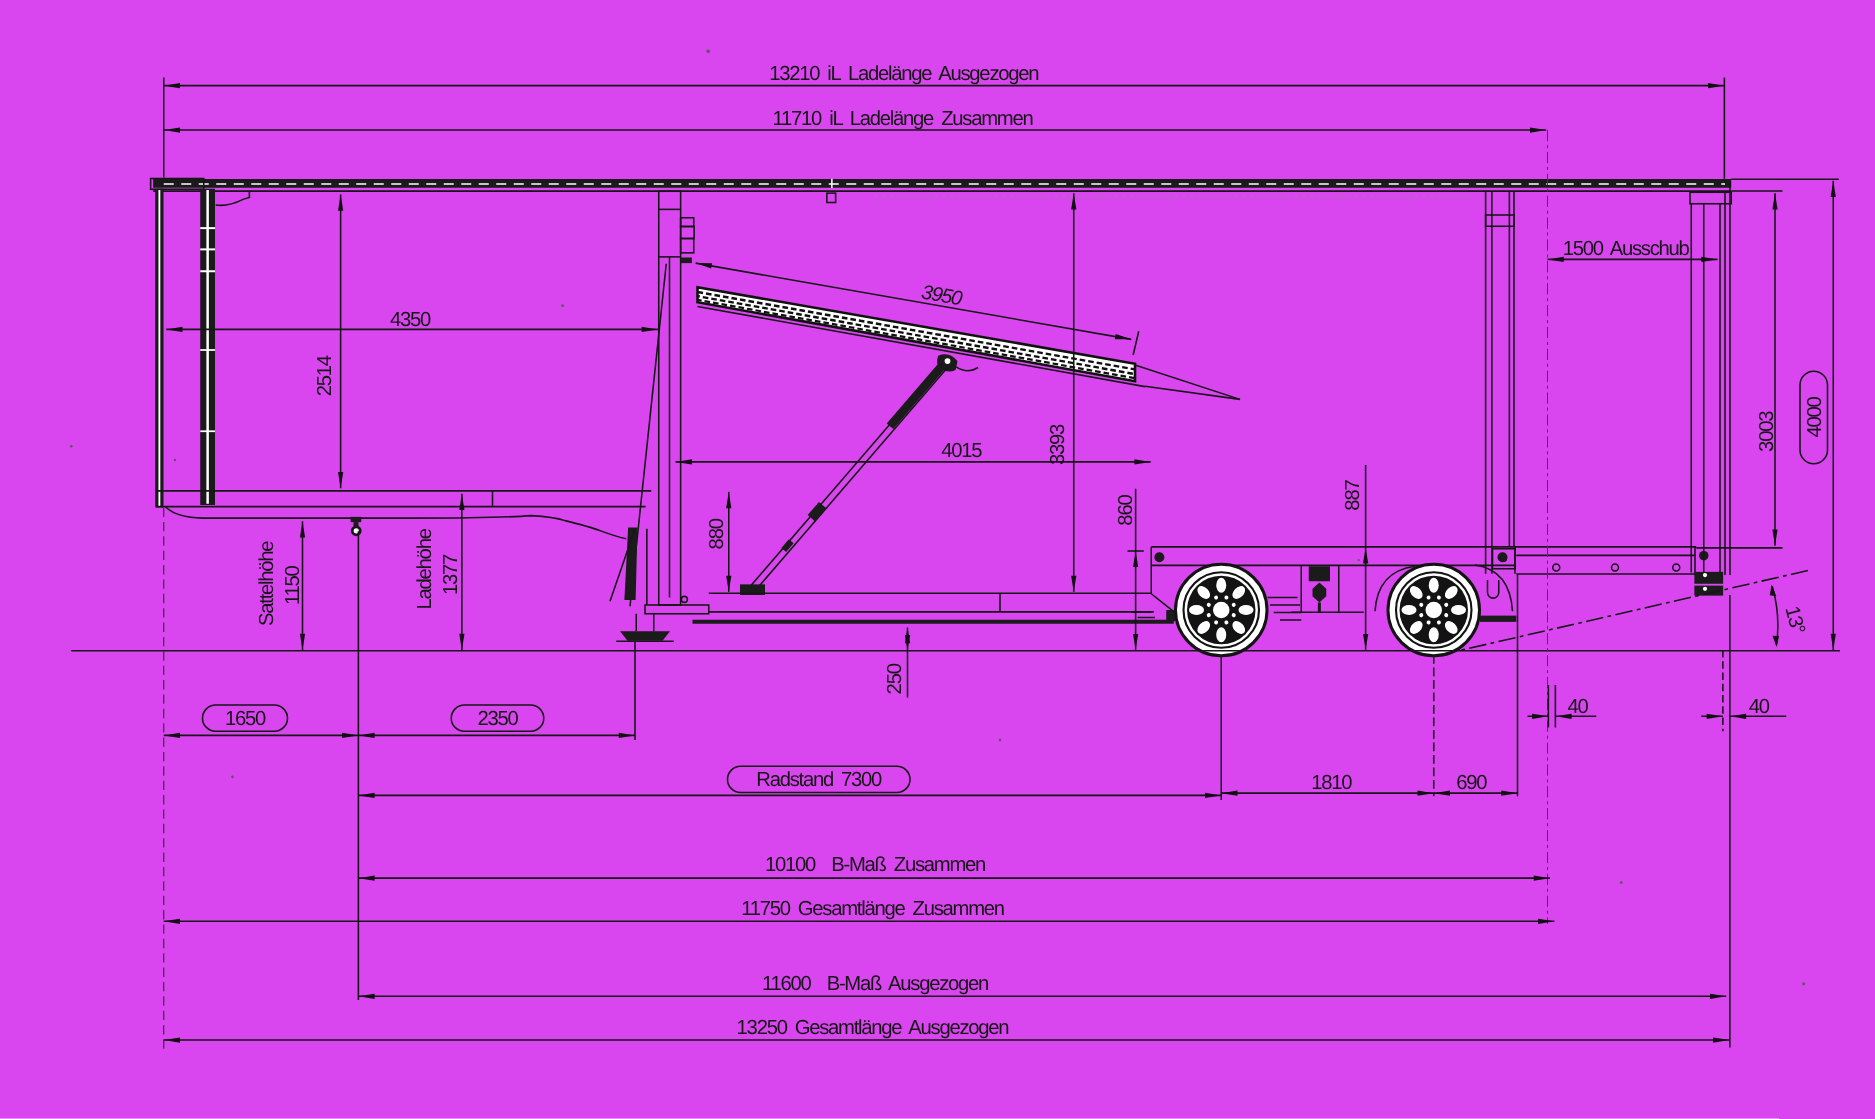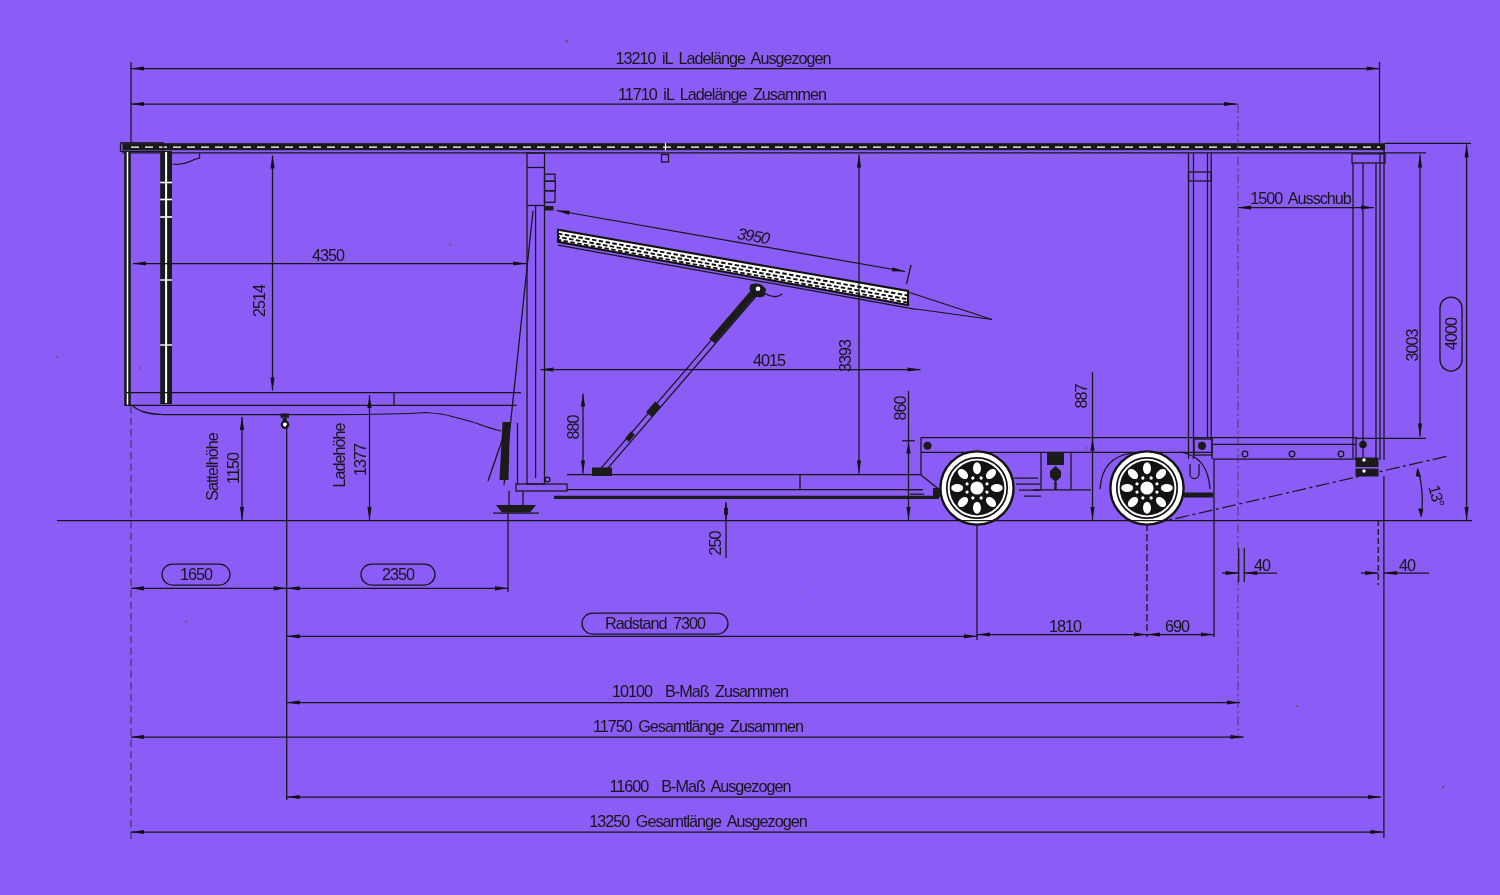--- a/index.html
+++ b/index.html
@@ -1,16 +1,16 @@
 <!DOCTYPE html>
 <html><head>
 <meta charset="utf-8">
 <style>
   html,body{margin:0;padding:0;background:#fff;}
-  #page{position:relative;width:1500px;height:895px;background:#8b5cf6;overflow:hidden;}
+  #page{position:relative;width:1500px;height:895px;background:#d946ef;overflow:hidden;}
   svg{position:absolute;left:0;top:0;}
   text{font-family:"Liberation Sans",sans-serif;fill:#161616;}
   .d{font-size:16.2px;letter-spacing:-1px;word-spacing:3px;}
   .s{stroke:#161616;fill:none;stroke-width:1.25;}
 </style>
 </head>
 <body>
 <div id="page">
 <svg width="1500" height="895" viewBox="0 0 1500 895">
 <defs>

